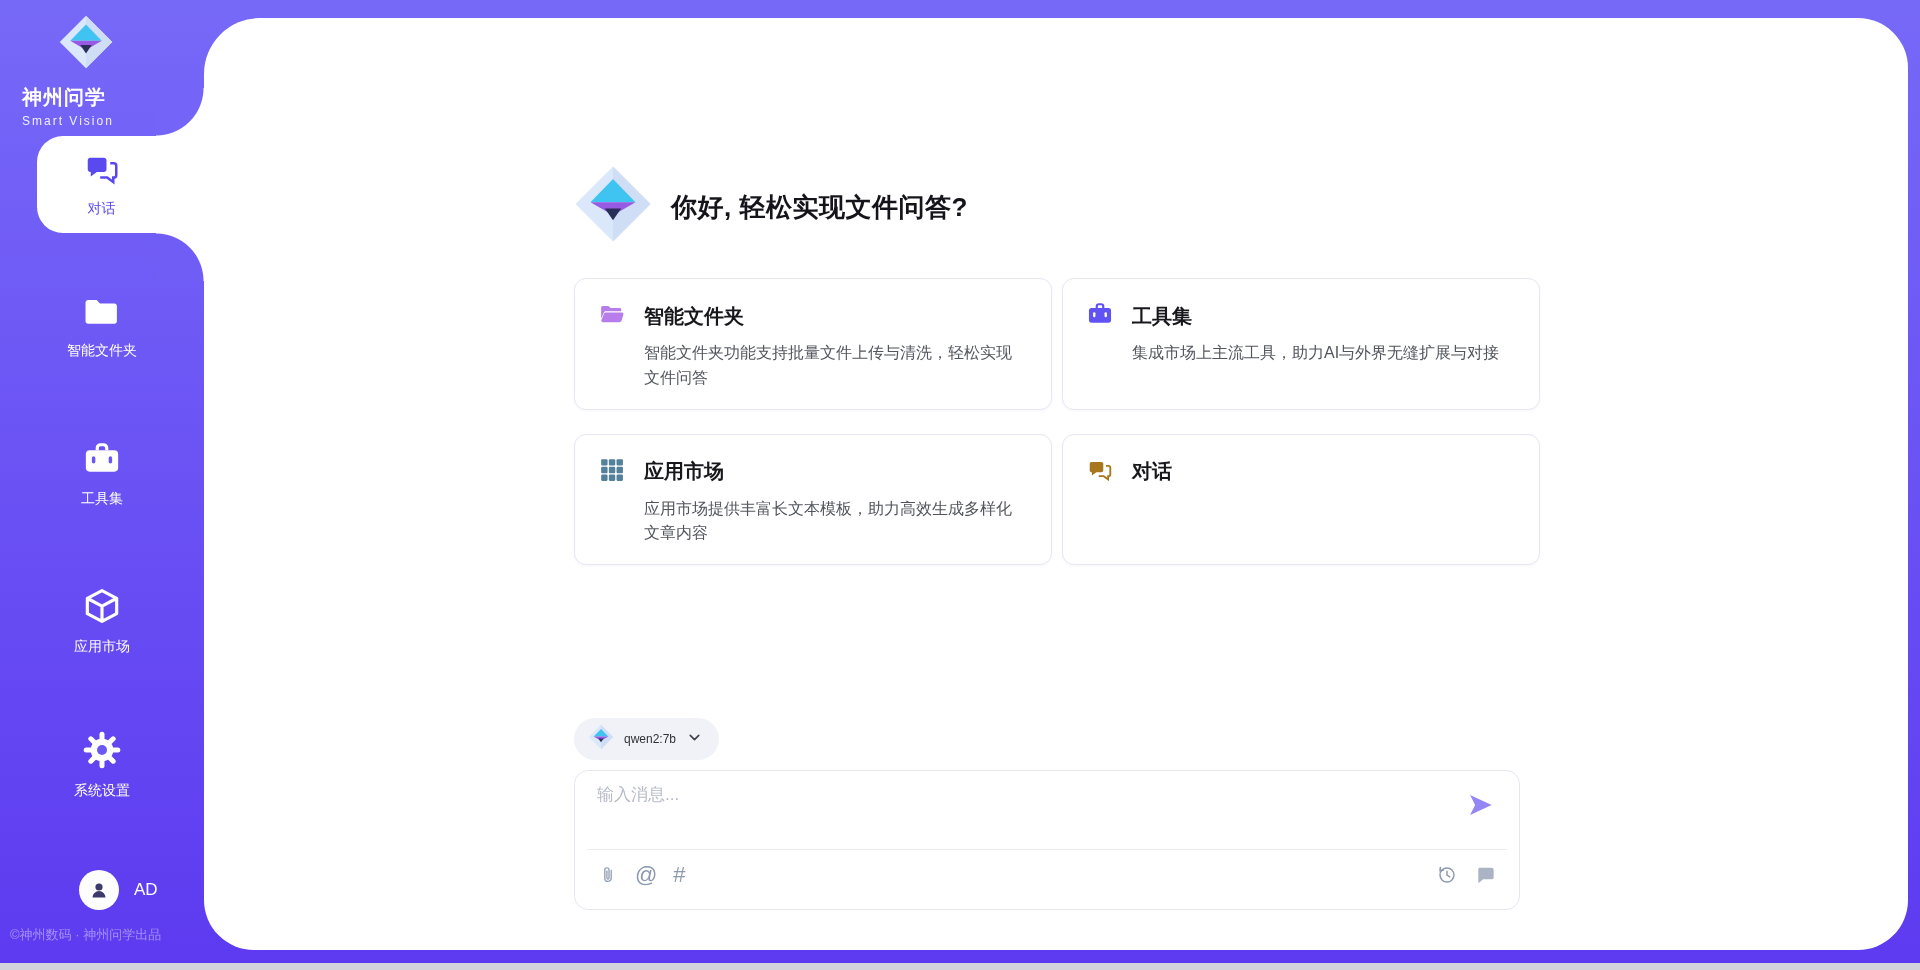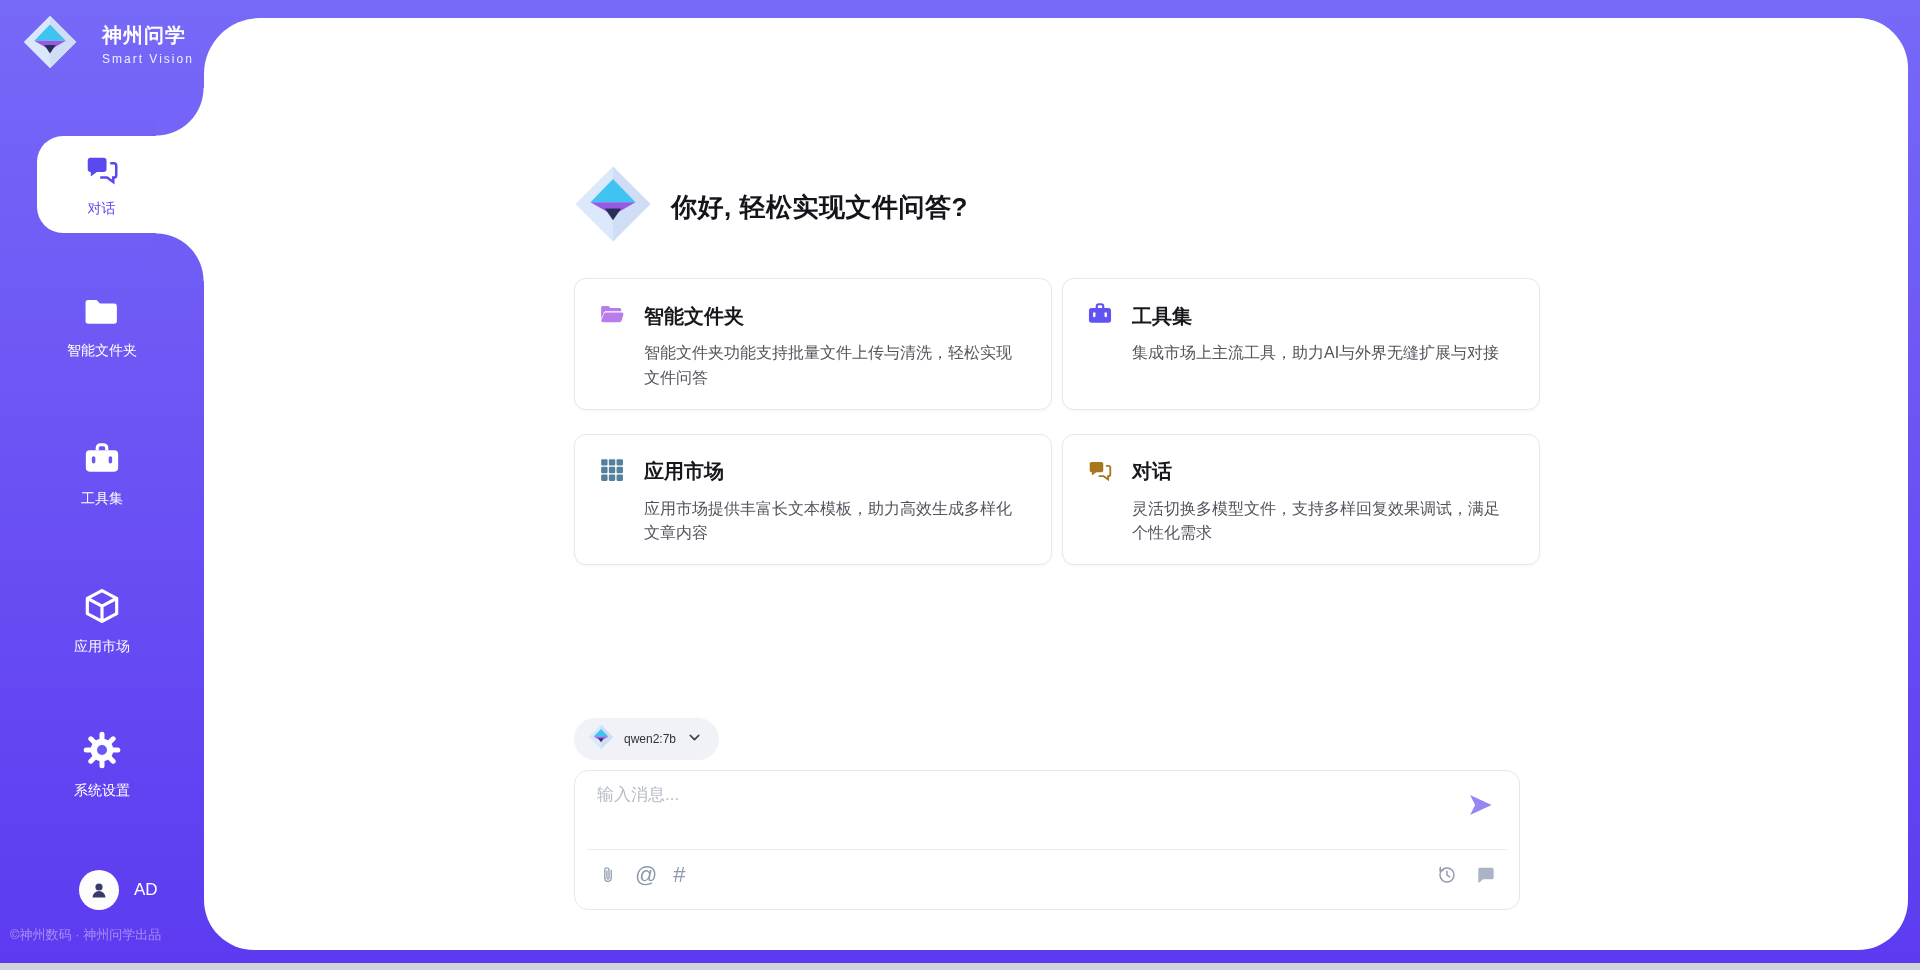--- a/index.html
+++ b/index.html
@@ -9,21 +9,21 @@
   .page { position:relative; width:1920px; height:970px;
           background:linear-gradient(180deg,#7769f8 0%,#5d3af0 100%); }
 
   
   .panel { position:absolute; left:204px; top:18px; width:1704px; height:932px;
            background:#ffffff; border-radius:56px 50px 50px 50px; z-index:2; }
 
   
   .sidebar { position:absolute; left:0; top:0; width:204px; height:970px; z-index:3; }
 
-  .brand { position:absolute; left:22px; top:14px; display:flex; align-items:center; gap:24px; }
+  .brand { position:absolute; left:22px; top:14px; display:flex; align-items:flex-end; gap:10px;flex-direction:column; }
   .brand-name { color:#fff; font-size:20px; font-weight:700; letter-spacing:1px; }
   .brand-sub  { color:#f0efff; font-size:12px; letter-spacing:2px; margin-top:3px; }
 
   .tab-active { position:absolute; left:37px; top:136px; width:169px; height:97px;
                 background:#fff; border-radius:26px 0 0 26px; z-index:4;
                 display:flex; flex-direction:column; align-items:center;
                 justify-content:center; padding-right:40px; cursor:pointer; }
   .conn { position:absolute; width:49px; height:48px; z-index:4; }
   .conn-top { left:156px; top:88px;
               background:radial-gradient(circle at 0 0,  #7464f7 47px, #ffffff 48px); }
@@ -249,21 +249,20 @@
       <div class="card">
         <div class="card-head">
           <span class="ci-chat">
             <svg width="26" height="26" viewBox="0 0 24 24">
               <path fill="currentColor" d="M2.5 4.5h10.8c.9 0 1.7.7 1.7 1.6v6.3c0 .9-.8 1.6-1.7 1.6H8.6l-4.1 3v-3H4.2c-.9 0-1.7-.7-1.7-1.6V6.1c0-.9.8-1.6 1.7-1.6z"></path>
               <path fill="none" stroke="currentColor" stroke-width="1.7" d="M17.5 8.2h2.3c.9 0 1.7.7 1.7 1.6v6.3c0 .9-.8 1.6-1.7 1.6h-.3v3l-4.1-3h-4.6"></path>
             </svg>
           </span>
           <span class="card-title">对话</span>
         </div>
-        <p class="card-desc">灵活切换多模型文件，支持多样回复效果调试，满足个性化需求</p>
       </div>
 
     </section>
 
     <div class="model-pill">
       <span>
         <svg width="26" height="26" viewBox="0 0 64 64">
           <polygon points="32,2 62,32 32,62 2,32" fill="#dbe7fa"></polygon>
           <polygon points="32,2 62,32 32,62" fill="#cfdef5"></polygon>
           <polygon points="32,12 50,30.5 14,30.5" fill="#3fc4f2"></polygon>

